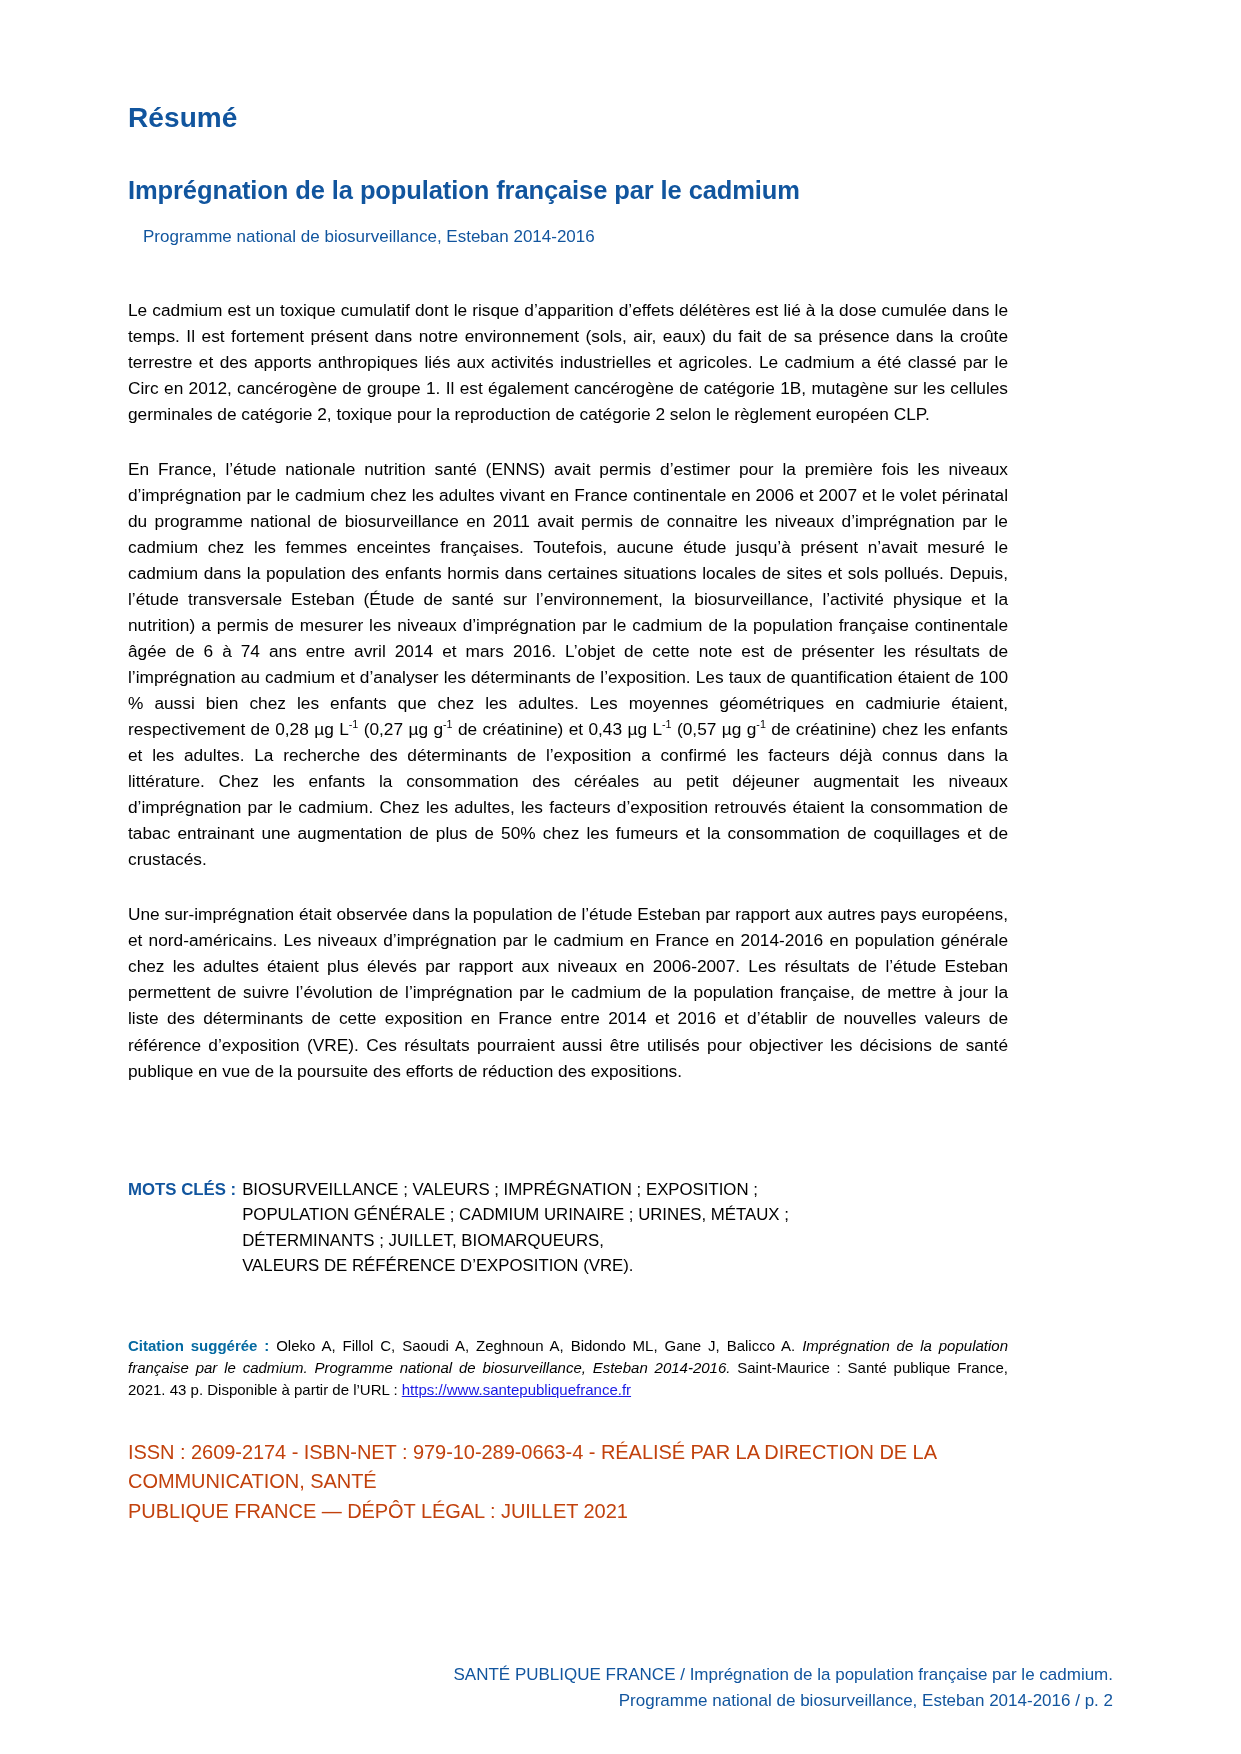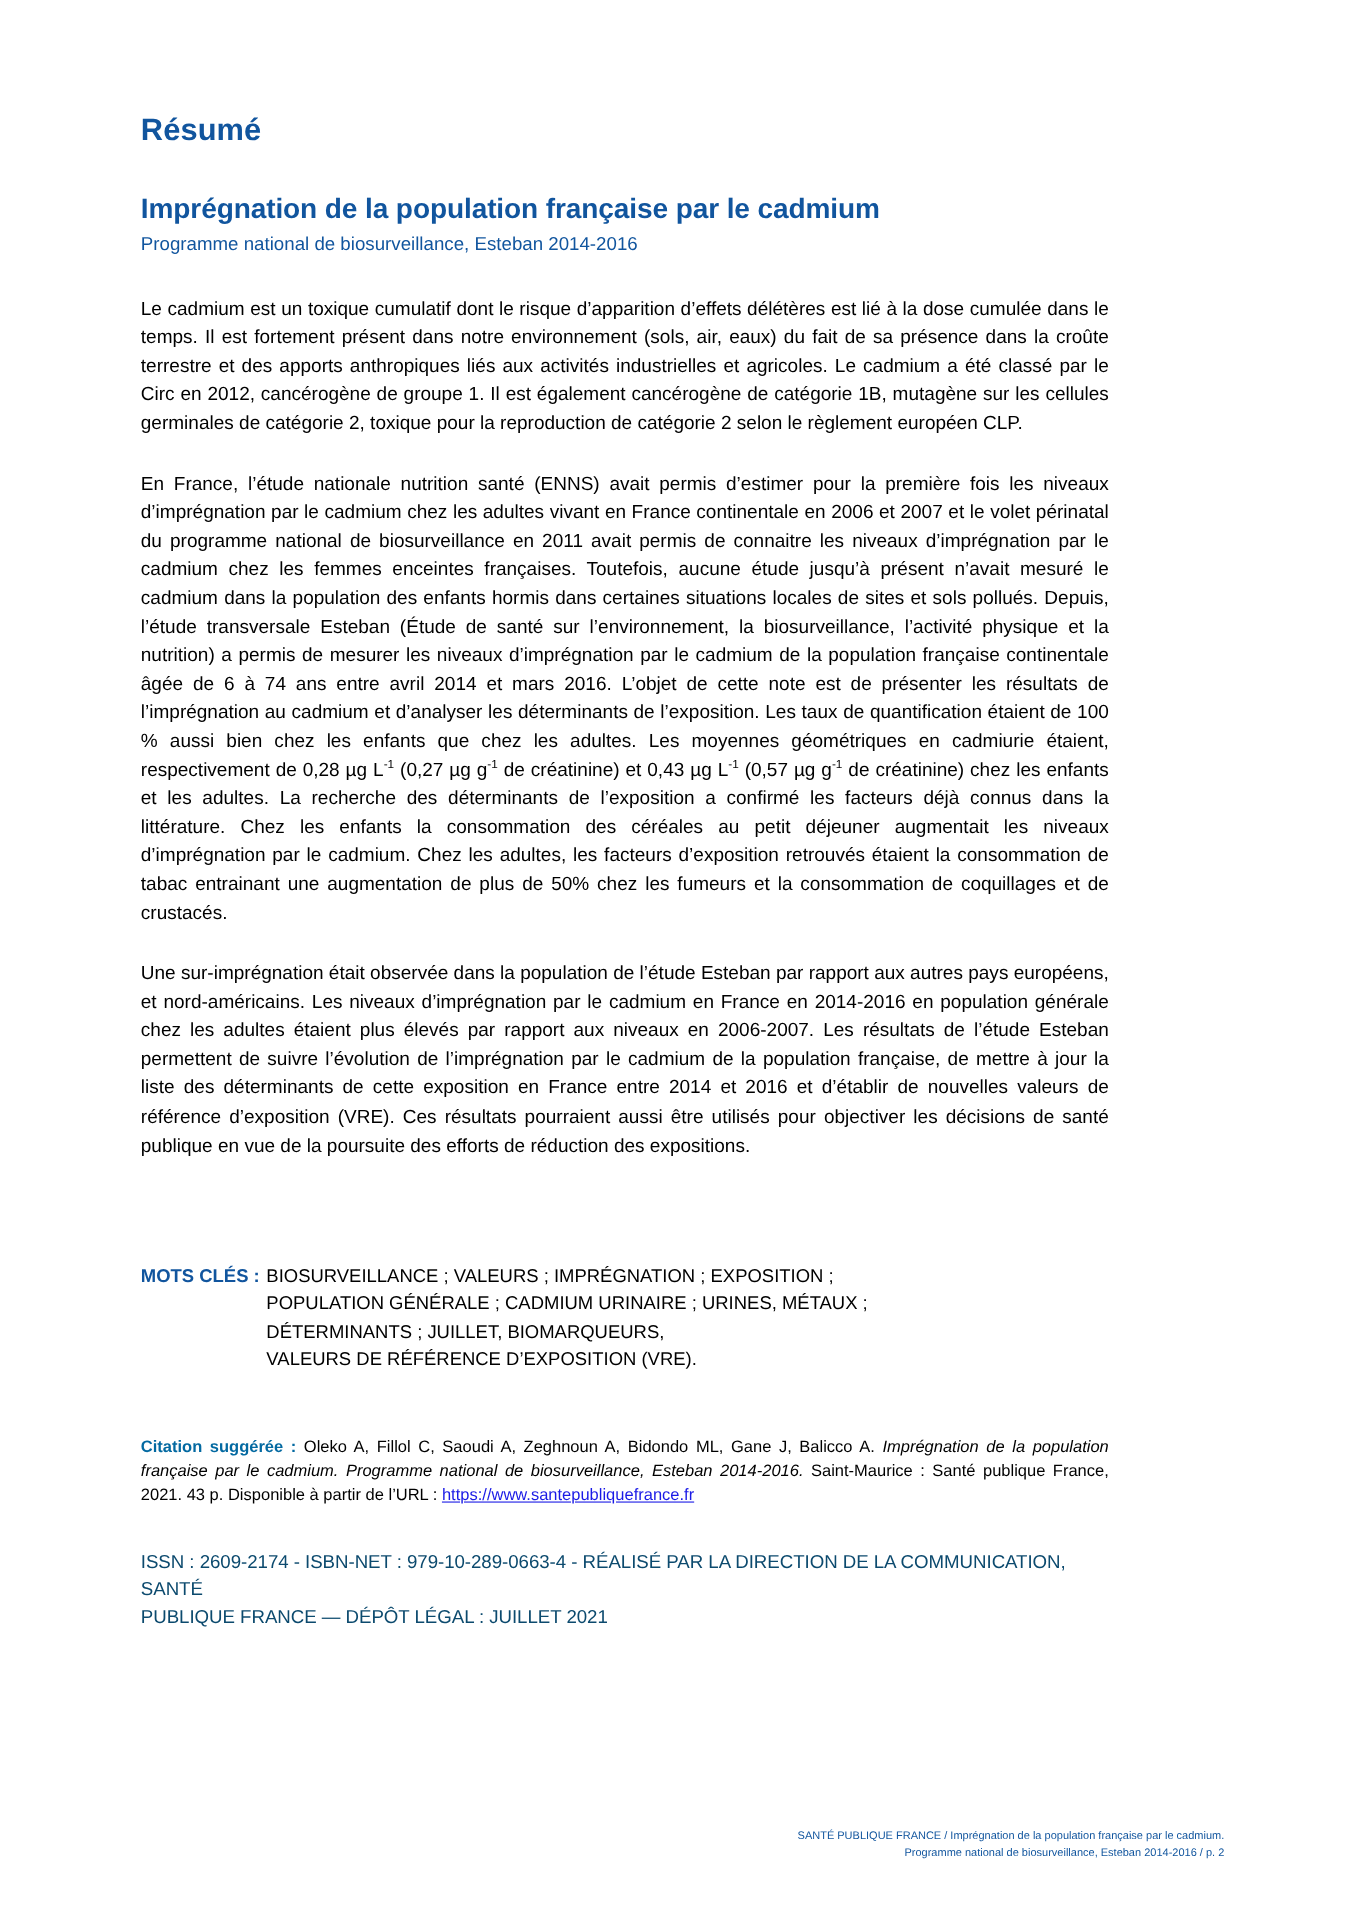--- a/index.html
+++ b/index.html
@@ -42,21 +42,21 @@
     font-weight: bold;
     margin: 0;
     padding-top: 42px;
     line-height: 1.15;
     letter-spacing: -0.1px;
   }
   .doc-subtitle {
     color: #11559e;
     font-size: 17px;
     font-weight: normal;
-    margin: 0;
+    margin: 15px;
     padding-top: 7px;
     line-height: 1.2;
   }
 
   
   .para {
     font-size: 17.3px;
     line-height: 1.505;
     text-align: justify;
     margin: 0;
@@ -109,35 +109,35 @@
   }
   .citation i { font-style: italic; }
   .citation .url {
     color: #1a1ae6;
     text-decoration: underline;
   }
 
   
   .issn {
     padding-top: 36px;
-    font-size: 17px;
+    font-size: 20px;
     line-height: 1.47;
-    color: #0c4a6e;
+    color: #c2410c;
     letter-spacing: -0.05px;
   }
 
   
   .page-footer {
     position: absolute;
     left: 128px;
     right: 128px;
     top: 1662px;
     text-align: right;
     color: #11559e;
-    font-size: 10px;
+    font-size: 17px;
     line-height: 1.5;
   }
 </style>
 </head>
 <body>
 
 <div class="page">
   <div class="content">
 
     <h1 class="resume-title">Résumé</h1>

